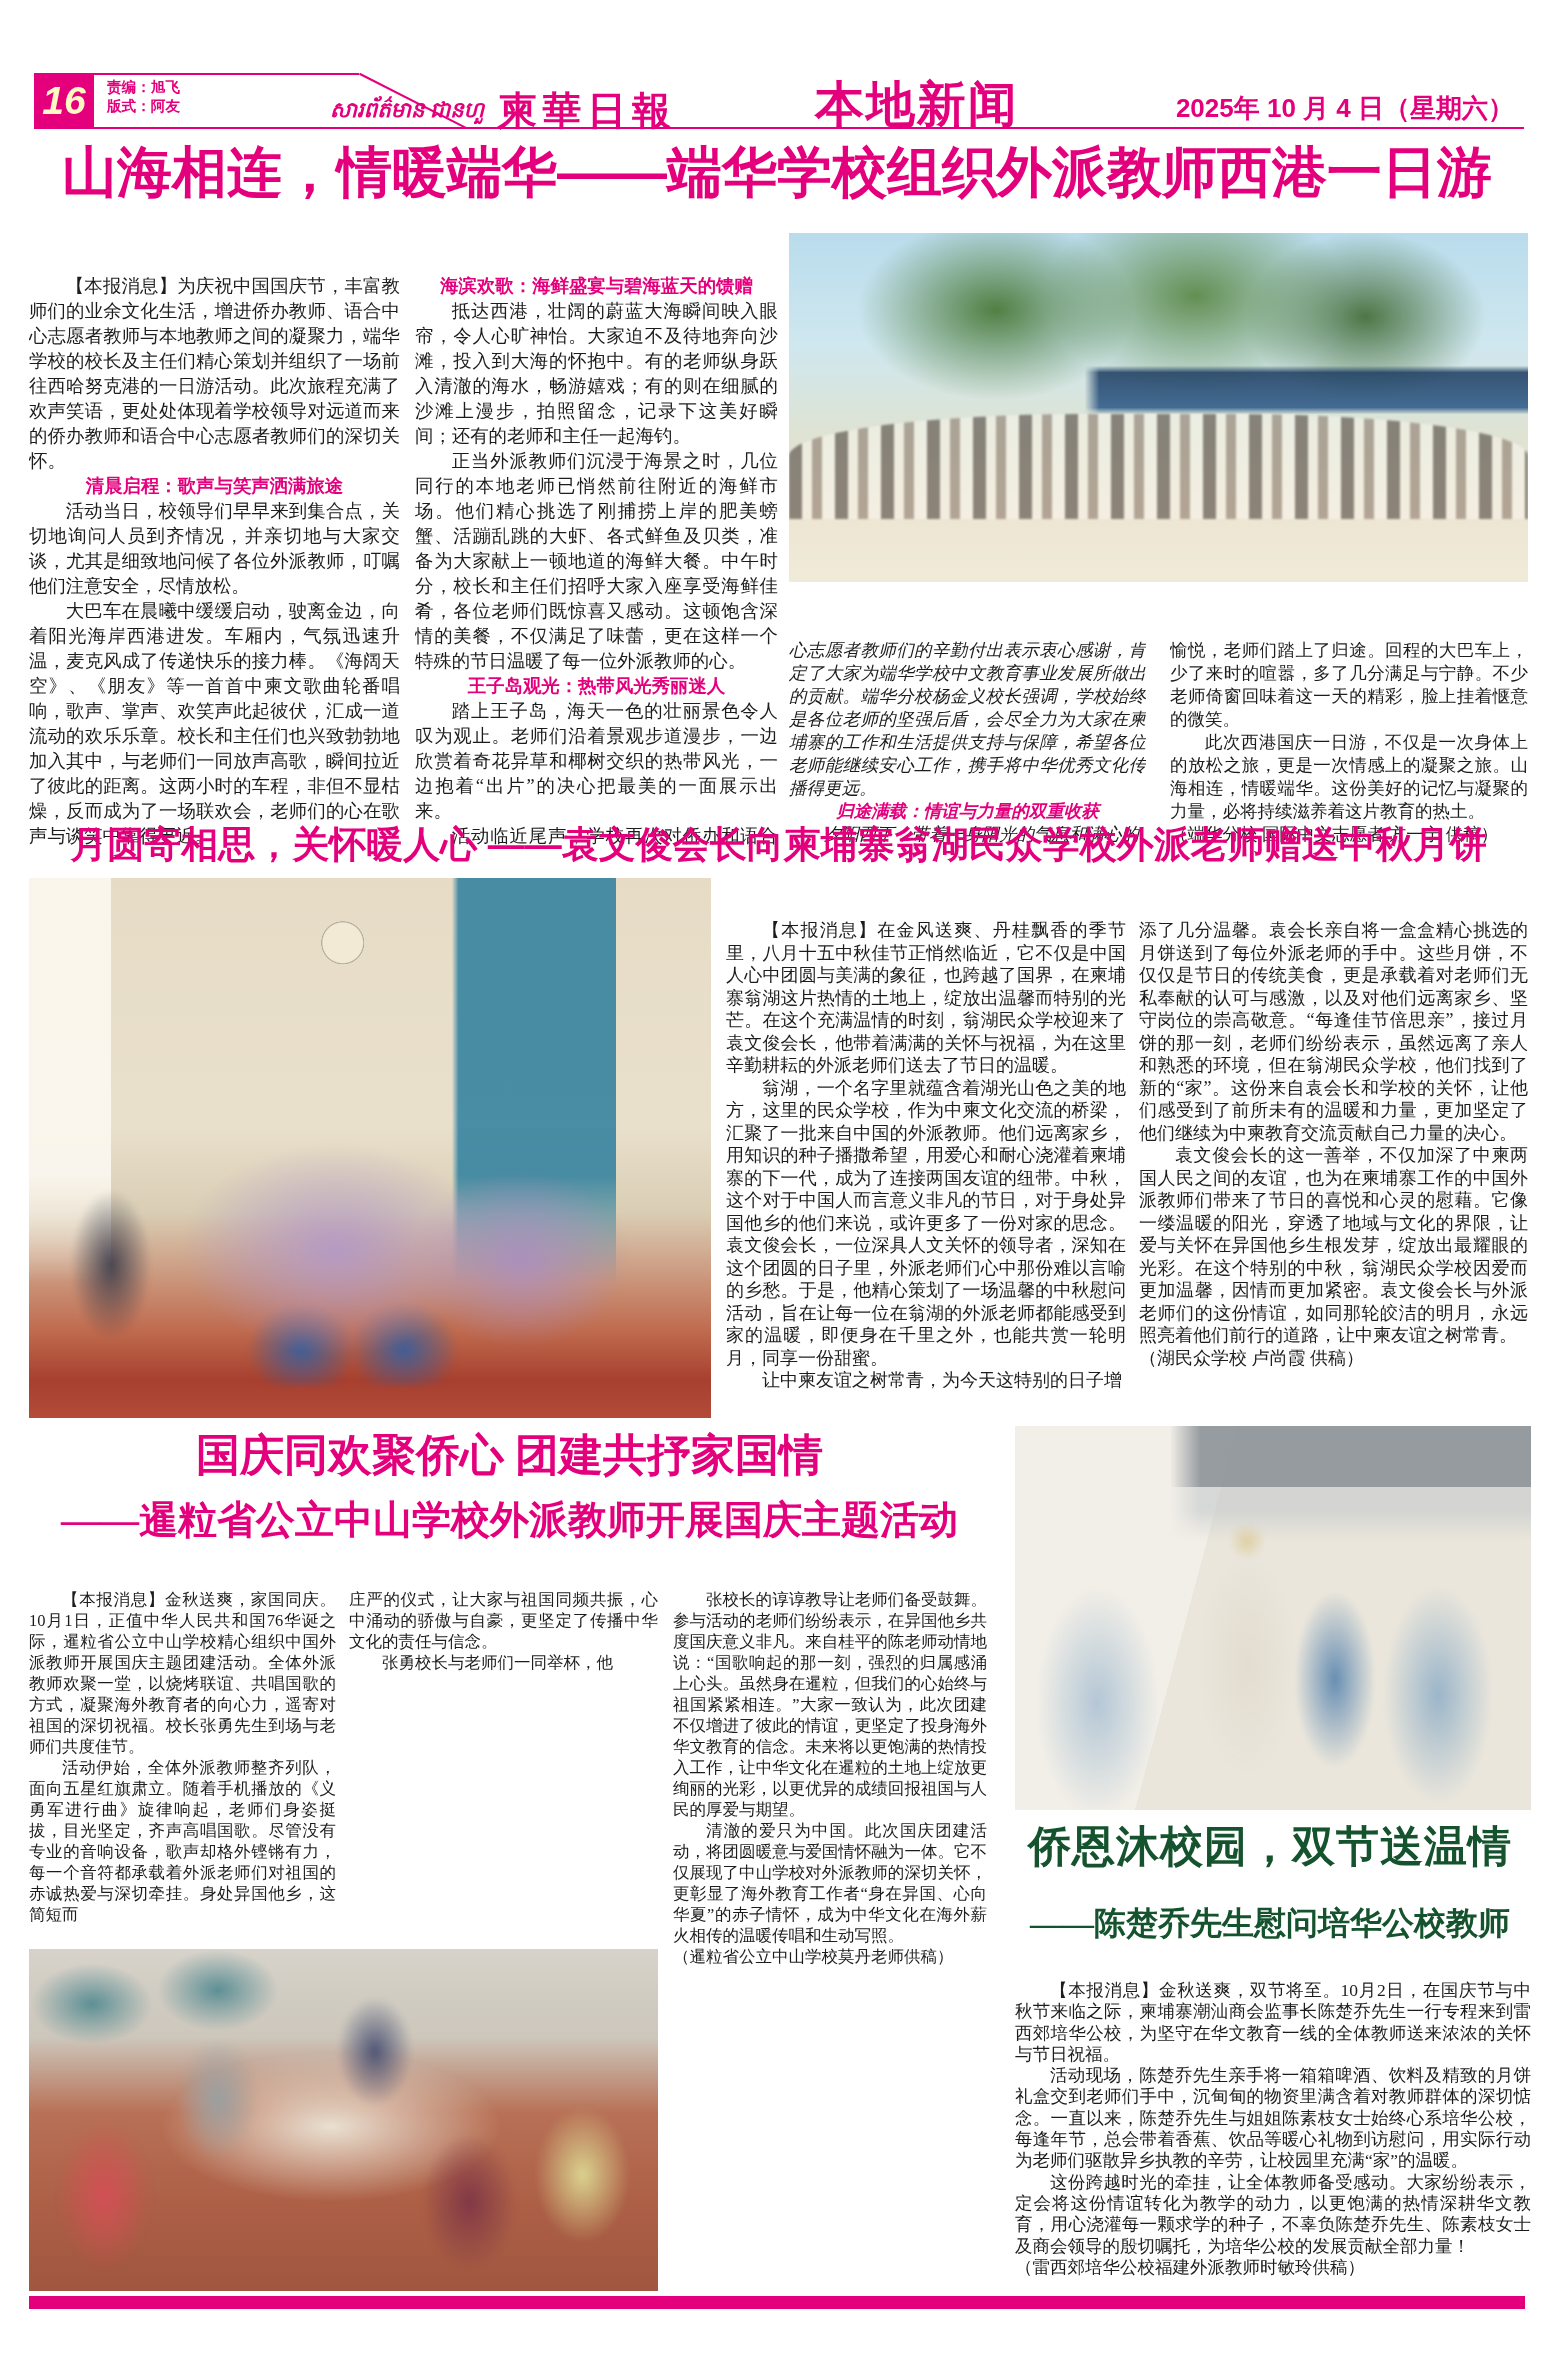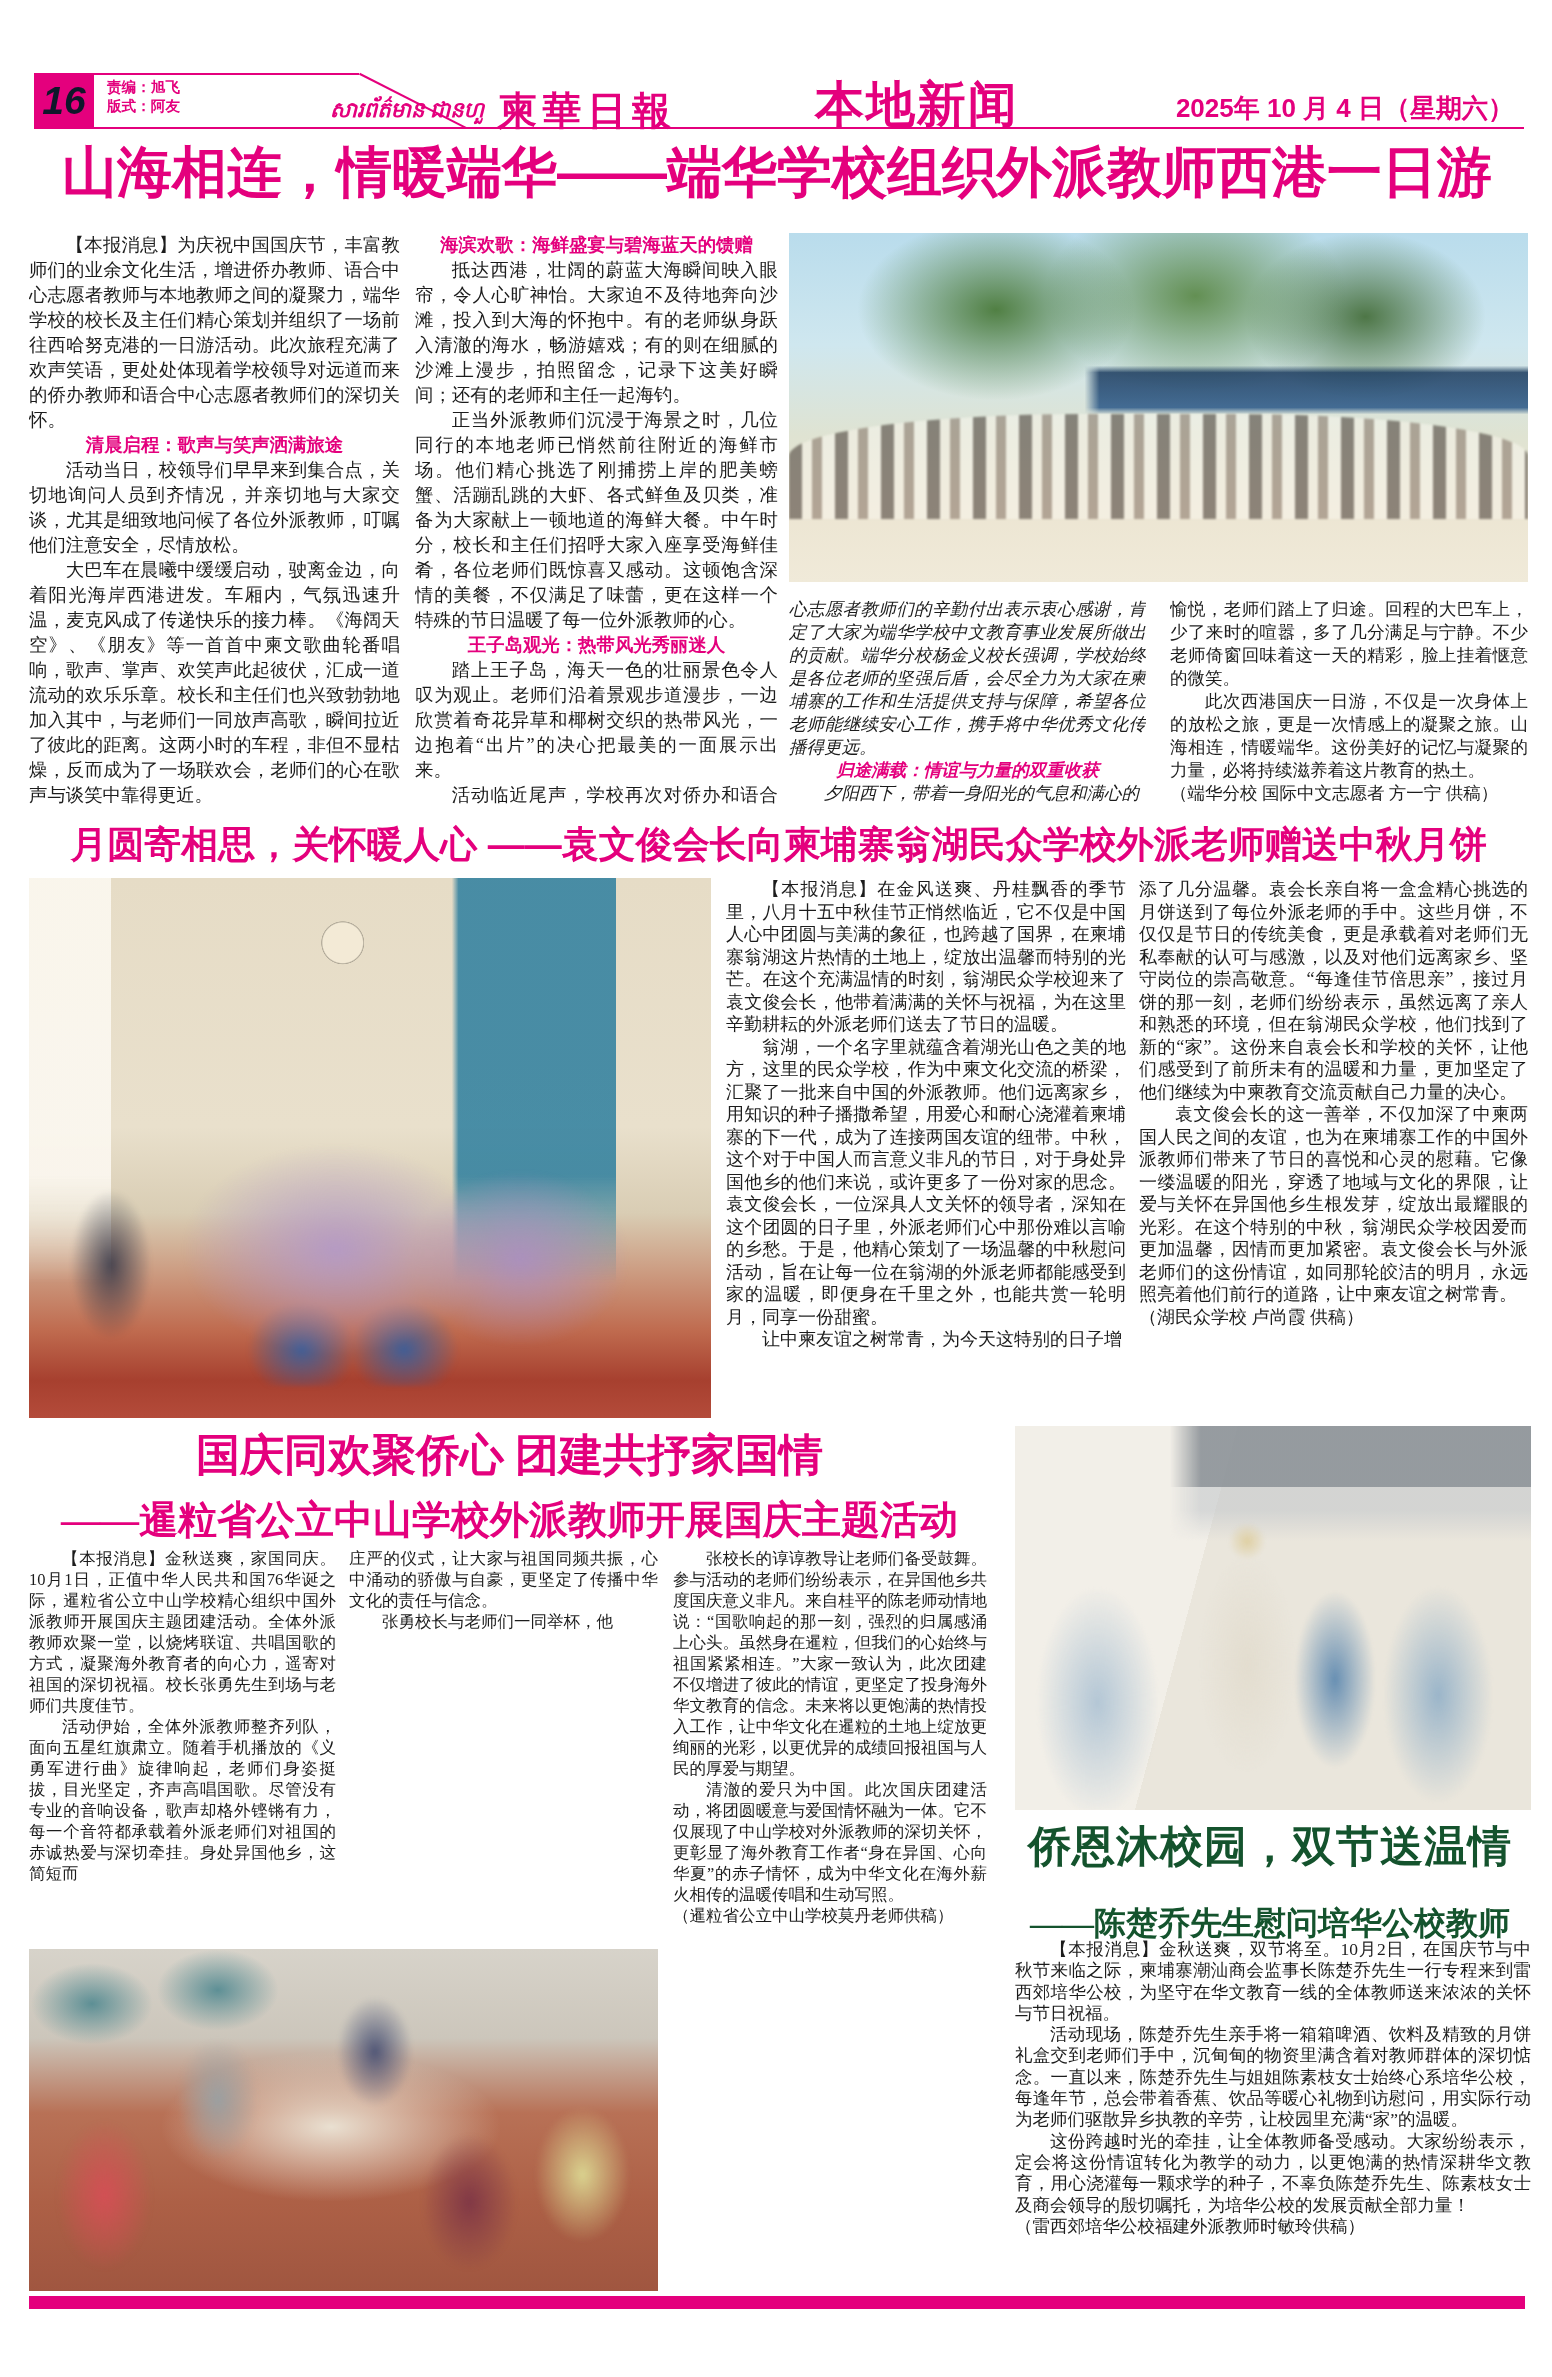--- a/index.html
+++ b/index.html
@@ -1,20 +1,20 @@
 <!DOCTYPE html>
 <html><head>
 <meta charset="utf-8">
 <style>
   html,body{margin:0;padding:0;background:#ffffff;}
   #page{position:relative;width:1553px;height:2377px;background:#fff;overflow:hidden;
         font-family:"Liberation Serif","DejaVu Serif",serif;color:#1c1c1c;}
   .abs{position:absolute;}
   
-  #pageno{left:34px;top:74px;width:60px;height:54px;background:#e4007d;color:#0f172a;
+  #pageno{left:34px;top:74px;width:60px;height:54px;background:#e4007d;color:#fef9c3;
           display:flex;align-items:center;justify-content:center;
           font:italic bold 39px "Liberation Sans","DejaVu Sans",sans-serif;}
   .credit{left:107px;font:bold 14.6px "Liberation Sans","DejaVu Sans",sans-serif;color:#e4007d;}
   #masthead{left:330px;top:84px;width:388px;display:flex;align-items:center;gap:13.6px;color:#e4007d;}
   #masthead .khmer{font:italic bold 21.3px "Liberation Serif",serif;}
   #masthead .cn{font:bold 39px "Liberation Serif","DejaVu Serif",serif;letter-spacing:5.8px;}
   #section-title{left:815px;top:72px;font:bold 49px "Liberation Sans","DejaVu Sans",sans-serif;color:#e4007d;letter-spacing:1.9px;}
   #page-date{left:1116px;top:91px;width:398px;text-align:right;
              font:bold 26px "Liberation Sans","DejaVu Sans",sans-serif;color:#e4007d;}
   
@@ -22,21 +22,21 @@
            font:bold 55px "Liberation Sans","DejaVu Sans",sans-serif;color:#e4007d;}
   .h2-main{left:29px;top:820px;width:1499px;text-align:center;white-space:nowrap;
            font:bold 37px "Liberation Sans","DejaVu Sans",sans-serif;color:#e4007d;}
   .h3-wrap{left:29px;top:1426px;width:961px;text-align:center;color:#e4007d;}
   .h3-l1{font:bold 44px "Liberation Serif","DejaVu Serif",serif;}
   .h3-l2{font:bold 39px "Liberation Serif","DejaVu Serif",serif;margin-top:7.8px;}
   .h4-wrap{left:1009px;top:1818px;width:522px;text-align:center;color:#14532d;}
   .h4-l1{font:bold 43px "Liberation Serif","DejaVu Serif",serif;letter-spacing:1px;}
   .h4-l2{font:bold 32px "Liberation Serif","DejaVu Serif",serif;margin-top:26px;}
   
-  .col{overflow:hidden;text-align:justify;}
+  .col{overflow:hidden;text-align:justify;margin-top:41px;}
   .colA{font-size:18.4px;line-height:25px;}
   .colB{font-size:17.5px;line-height:23px;}
   .colC{font-size:18px;line-height:22.5px;}
   .colD{font-size:16.5px;line-height:21px;}
   .colE{font-size:17.5px;line-height:21.3px;}
   .p{text-indent:2em;margin:0;}
   .sub{color:#e4007d;font-weight:bold;text-align:center;text-indent:0;margin:0;}
   .attr{text-align:left;text-indent:0;margin:0;}
   
   .photo{overflow:hidden;}

